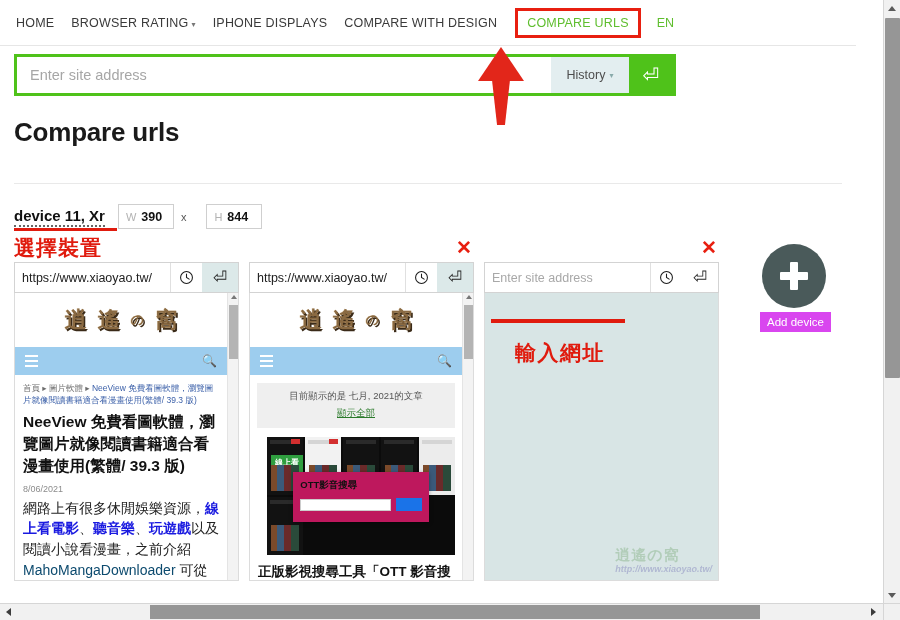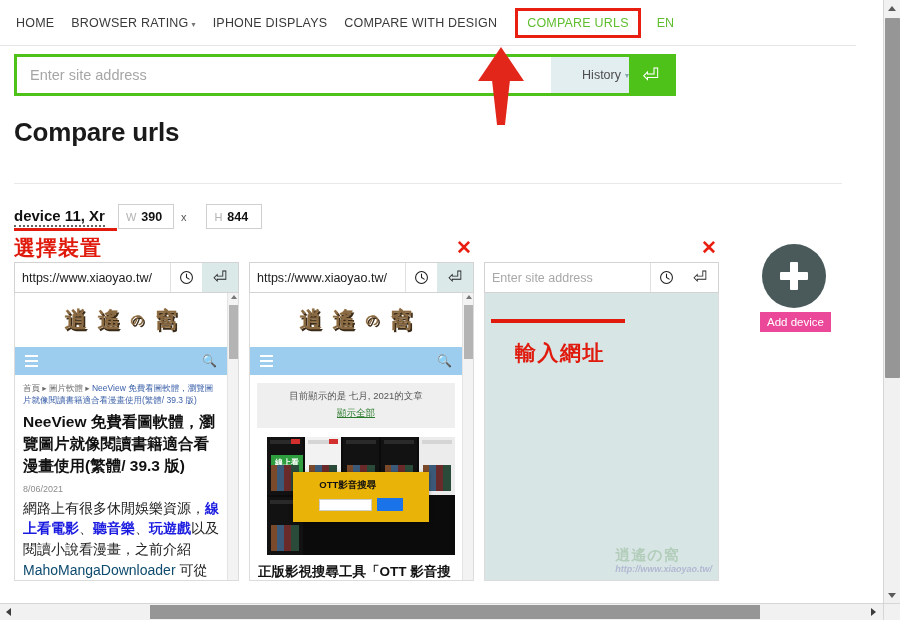--- a/index.html
+++ b/index.html
@@ -70,21 +70,21 @@
   .searchwrap { padding: 8px 0 0 14px; }
   .searchbar {
     width: 662px; height: 42px; border: 3px solid #4fc21a; display: flex; align-items: stretch; background:#fff;
   }
   .searchbar input {
     flex: 1; border: none; outline: none; font-size: 14.5px; color: #333;
     padding-left: 13px; font-family: inherit; background: transparent;
   }
   .searchbar input::placeholder { color: #a6a6a6; }
   .hist {
-    width: 78px; background: #e3eef0; display: flex; align-items: center; justify-content: flex-end;
+    width: 78px; background: #e3eef0; display: flex; align-items: center; justify-content: center;
     font-size: 12.5px; color: #4d4d4d; cursor: pointer; gap:4px;
   }
   .hist .caret { font-size: 8px; color:#8aa; }
   .gobtn {
     width: 44px; background: #4fc21a; display:flex; align-items:center; justify-content:center;
     color:#fff; font-size: 20px; cursor: pointer;
   }
 
   
   .title { font-size: 26px; font-weight: bold; color: #1a1a1a; margin: 21px 0 0 14px; letter-spacing:-.2px;}
@@ -178,22 +178,22 @@
   .cell.c2 { background:#f2f2f2; }
   .cell.c5 { background:#ececec; }
   .cell .bar { position:absolute; top:3px; left:3px; right:3px; height:4px; background:#2a2a2a;}
   .cell.c2 .bar, .cell.c5 .bar { background:#d5d5d5; }
   .cell .red { position:absolute; top:2px; right:3px; width:9px; height:5px; background:#d32f2f;}
   .cell .th { position:absolute; bottom:4px; left:4px; right:4px; height:26px;
               background: linear-gradient(90deg,#7b4a2a 0 22%, #3b5a7a 22% 45%, #6a2a2a 45% 70%, #2a4a3a 70% 100%); }
   .greenlabel { position:absolute; top:18px; left:4px; background:#2f9e3f; color:#fff; font-size:8px;
                 font-weight:bold; padding:2px 4px; }
   .ottbox {
-    position:absolute; left: 14%; top: 30%; width: 72%; height: 42%; background:#eab308;
-    box-shadow: 0 1px 4px rgba(0,0,0,.35); padding: 7px 26px;
+    position:absolute; left: 14%; top: 30%; width: 72%; height: 42%; background:#be185d;
+    box-shadow: 0 1px 4px rgba(0,0,0,.35); padding: 7px 7px;
   }
   .ottbox .ot { font-size: 9.5px; font-weight:bold; color:#111; }
   .ottbox .row { display:flex; gap:5px; margin-top:6px; align-items:center;}
   .ottbox .inp { flex:1; height: 12px; border:1px solid #ccc; background:#fff; }
   .ottbox .btn { width: 26px; height: 13px; background:#1a73e8; }
 
   .arttitle2 { font-size: 13.5px; font-weight: bold; color:#111; line-height:1.45; padding: 7px 8px 0 8px; }
 
   
   .emptybody { background: #d8e5e5; width:100%; height:100%; position:relative;}
@@ -214,21 +214,21 @@
   .plusbtn {
     width: 64px; height: 64px; border-radius: 50%; background: #4a5a5a; margin: 0 auto;
     position: relative; cursor: pointer;
   }
   .plusbtn::before, .plusbtn::after {
     content:""; position:absolute; background:#fff; border-radius:1px;
   }
   .plusbtn::before { left: 18px; top: 28px; width: 28px; height: 8px; }
   .plusbtn::after { left: 28px; top: 18px; width: 8px; height: 28px; }
   .tooltip {
-    background: #ec4899; color:#fff; font-size: 11.5px; padding: 4px 7px; display:inline-block;
+    background: #d946ef; color:#fff; font-size: 11.5px; padding: 4px 7px; display:inline-block;
     margin: 4px 0 0 12px; white-space: nowrap;
   }
 
   
   .bigarrow { position:absolute; left: 478px; top: 47px; width: 46px; height: 78px; }
   .bigarrow .head { position:absolute; left:0; top:0; width:0; height:0;
      border-left:23px solid transparent; border-right:23px solid transparent; border-bottom:34px solid #e2261a;}
   .bigarrow .stem { position:absolute; left:14px; top:33px; width:18px; height:45px; background:#e2261a;
      clip-path: polygon(0 0, 100% 0, 72% 100%, 28% 100%); }
 </style>

